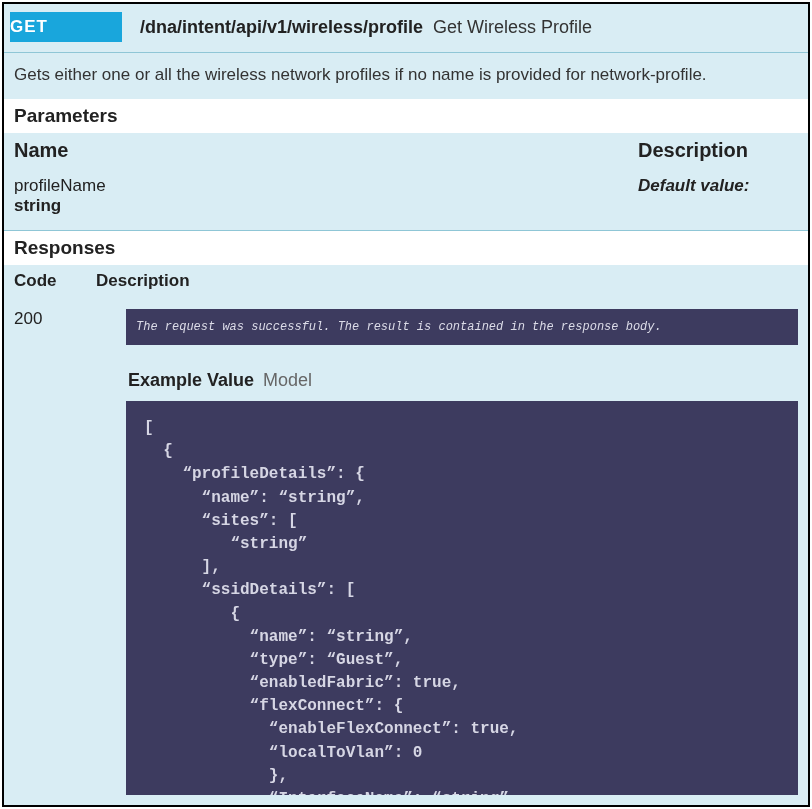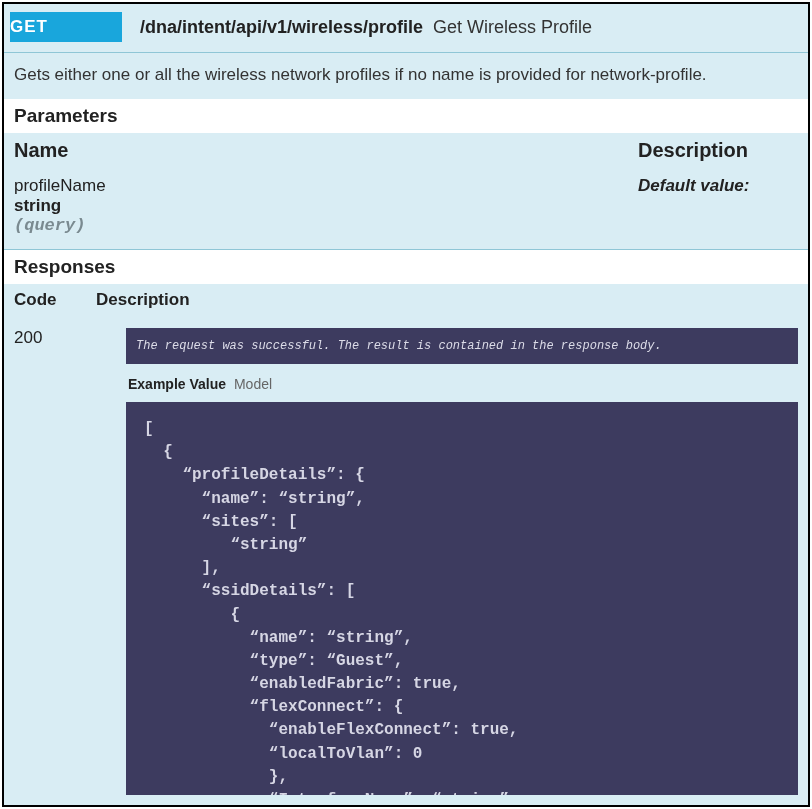--- a/index.html
+++ b/index.html
@@ -127,23 +127,24 @@
     background: #3d3b5f;
     color: #dcdce8;
     font-family: "Courier New", monospace;
     font-style: italic;
     padding: 11px 10px;
     font-size: 12px;
     white-space: nowrap;
     overflow: hidden;
   }
   .tabs {
-    font-size: 14px;
+    font-size: 18px;
     color: #333;
     padding: 2px 2px 0 2px;
+    margin-top: 13px;
   }
   .tab-active { font-weight: bold; color: #222; }
   .tab-inactive { color: #666; margin-left: 4px; }
   .code-block {
     background: #3d3b5f;
     color: #d6d6e4;
     font-family: "Courier New", monospace;
     font-weight: bold;
     font-size: 16px;
     padding: 16px 18px;
@@ -172,21 +173,20 @@
 
   <div class="param-header">
     <div class="col-name">Name</div>
     <div class="col-desc">Description</div>
   </div>
 
   <div class="param-row">
     <div class="param-info">
       <div class="param-name">profileName</div>
       <div class="param-type">string</div>
-      <div class="param-loc">(query)</div>
     </div>
     <div class="param-default">Default value:</div>
   </div>
 
   <div class="section-header">Responses</div>
 
   <div class="resp-header">
     <div class="resp-code-col">Code</div>
     <div class="resp-desc-col">Description</div>
   </div>

